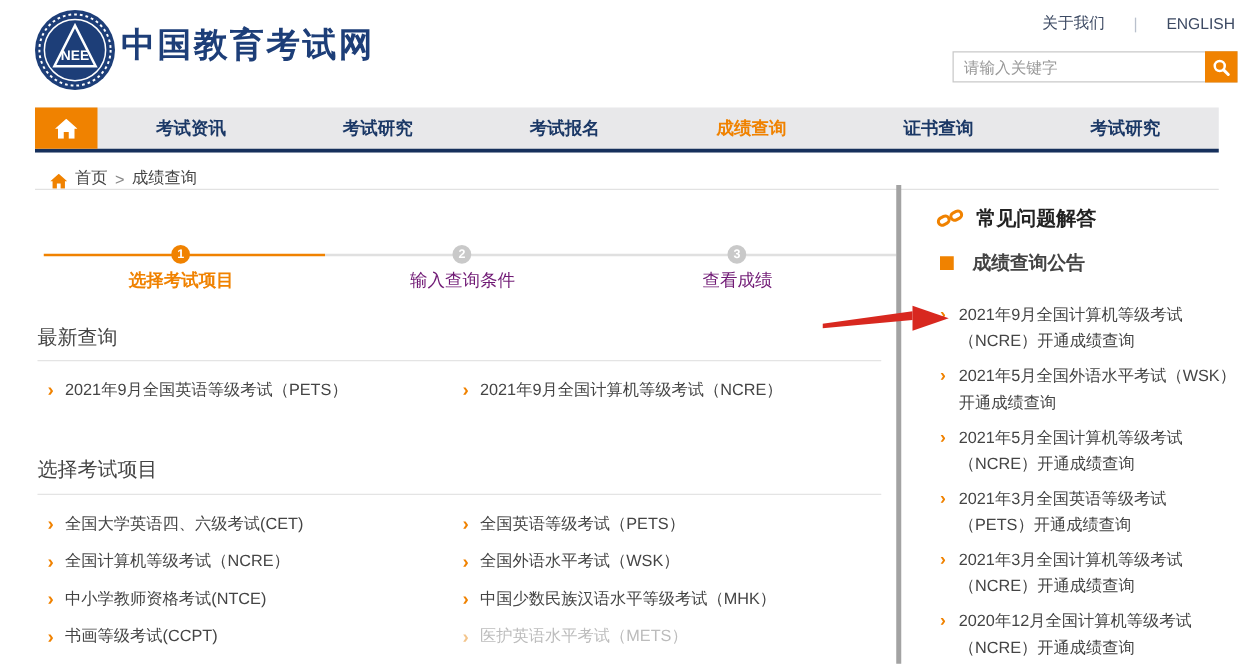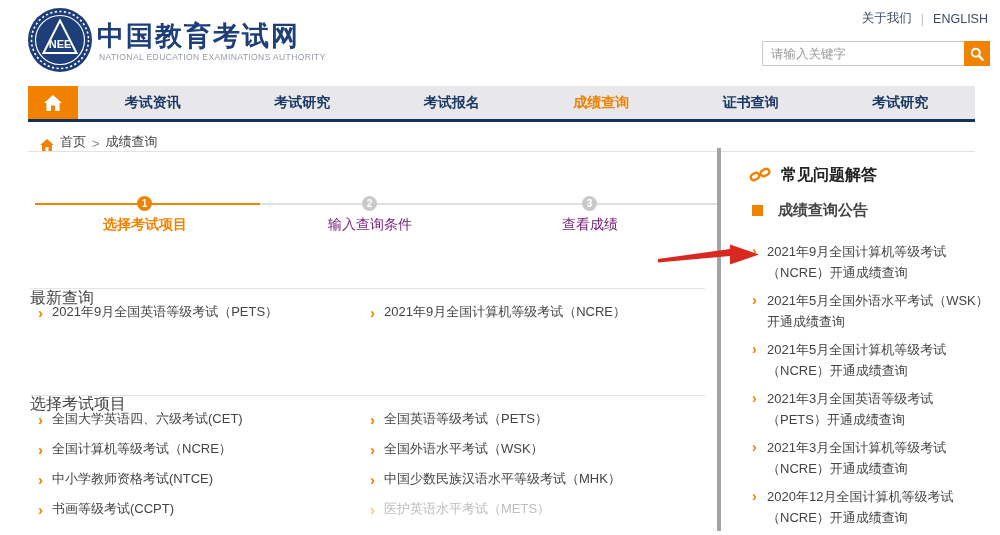--- a/index.html
+++ b/index.html
@@ -4,21 +4,21 @@
 <style>
   * { margin:0; padding:0; box-sizing:border-box; }
   html,body { background:#fff; }
   body { font-family:"Liberation Sans", sans-serif; }
   .page { position:relative; width:1000px; height:535px; background:#fff; overflow:hidden; }
 
   
   .emblem { position:absolute; left:28px; top:8px; width:64px; height:64px; }
   .site-title { position:absolute; left:97px; top:18px; font-size:27px; font-weight:700; color:#1d3e78; letter-spacing:2px; }
   .site-sub { position:absolute; left:99px; top:52px; font-size:8.5px; color:#959ba5; letter-spacing:0.4px; }
-  .top-links { position:absolute; top:10px; right:12px; font-size:12.5px; color:#3d4a63; display:flex; gap:9px; align-items:center; }
+  .top-links { position:absolute; top:10px; right:12px; font-size:12.5px; color:#3d4a63; display:flex; gap:23px; align-items:center; }
   .top-links a { color:#3d4a63; text-decoration:none; cursor:pointer; }
   .top-links .sep { color:#b9c0cc; }
   .search-box { position:absolute; left:762px; top:41px; width:228px; height:25px; }
   .search-box input { width:100%; height:25px; border:1px solid #c9c9c9; padding:0 48px 0 8px; font-size:12.5px; color:#444; outline:none; font-family:"Liberation Sans", sans-serif; }
   .search-box input::placeholder { color:#999; }
   .search-btn { position:absolute; right:0; top:0; width:26px; height:25px; background:#f08200; border:none; cursor:pointer; display:flex; align-items:center; justify-content:center; }
 
   
   .nav { position:absolute; left:28px; top:86px; width:947px; height:36px; background:#e8e8ea; border-bottom:3px solid #16305c; display:flex; }
   .nav-home { width:50px; height:33px; background:#f08200; display:flex; align-items:center; justify-content:center; cursor:pointer; flex:none; }
@@ -36,21 +36,21 @@
   .seg { position:absolute; height:2px; top:203px; }
   .seg.orange { left:35px; width:225px; background:#f08200; }
   .seg.gray { left:260px; width:457px; background:#e0e0e0; }
   .step-dot { position:absolute; top:196px; width:15px; height:15px; border-radius:50%; color:#fff; font-size:10px; font-weight:700; text-align:center; line-height:15px; }
   .step-dot.on { background:#f08200; }
   .step-dot.off { background:#c9c9c9; }
   .step-label { position:absolute; top:216px; width:160px; text-align:center; font-size:14px; color:#701a75; }
   .step-label.on { color:#f08200; font-weight:700; }
 
   
-  .sec-title { position:absolute; left:30px; font-size:16px; color:#444; font-weight:500;margin-top:28px; }
+  .sec-title { position:absolute; left:30px; font-size:16px; color:#444; font-weight:500; }
   .sec-rule { position:absolute; left:30px; width:675px; height:1px; background:#e4e4e4; }
   .link-item { display:flex; align-items:center; font-size:13px; color:#444; text-decoration:none; cursor:pointer; }
   .link-item .chev { color:#f08200; font-size:15px; line-height:13px; margin-right:9px; font-weight:700; }
   .link-item.disabled { color:#bcbcbc; cursor:default; }
   .link-item.disabled .chev { color:#f3c58c; }
   .latest-row { position:absolute; left:38px; top:303px; display:flex; }
   .latest-row .c1 { width:332px; }
   .exam-grid { position:absolute; left:38px; top:404px; display:grid; grid-template-columns:332px auto; grid-auto-rows:30px; align-items:center; }
 
   
@@ -74,21 +74,20 @@
 <div class="page">
 
   <svg class="emblem" viewBox="0 0 64 64">
     <circle cx="32" cy="32" r="32" fill="#1d3e78"></circle>
     <circle cx="32" cy="32" r="28.5" fill="none" stroke="#ffffff" stroke-width="1.6" stroke-dasharray="2.2,2.4"></circle>
     <circle cx="32" cy="32" r="24.5" fill="none" stroke="#ffffff" stroke-width="1.2"></circle>
     <polygon points="32,12.5 15.5,45 48.5,45" fill="none" stroke="#ffffff" stroke-width="2"></polygon>
     <text x="32" y="40" text-anchor="middle" font-size="11" font-weight="bold" fill="#ffffff" font-family="Liberation Sans, sans-serif">NEE</text>
   </svg>
   <div class="site-title">中国教育考试网</div>
-  <div class="site-sub">NATIONAL EDUCATION EXAMINATIONS AUTHORITY</div>
 
   <div class="top-links">
     <a>关于我们</a>
     <span class="sep">|</span>
     <a>ENGLISH</a>
   </div>
 
   <div class="search-box">
     <input type="text" placeholder="请输入关键字" style="">
     <button class="search-btn">

